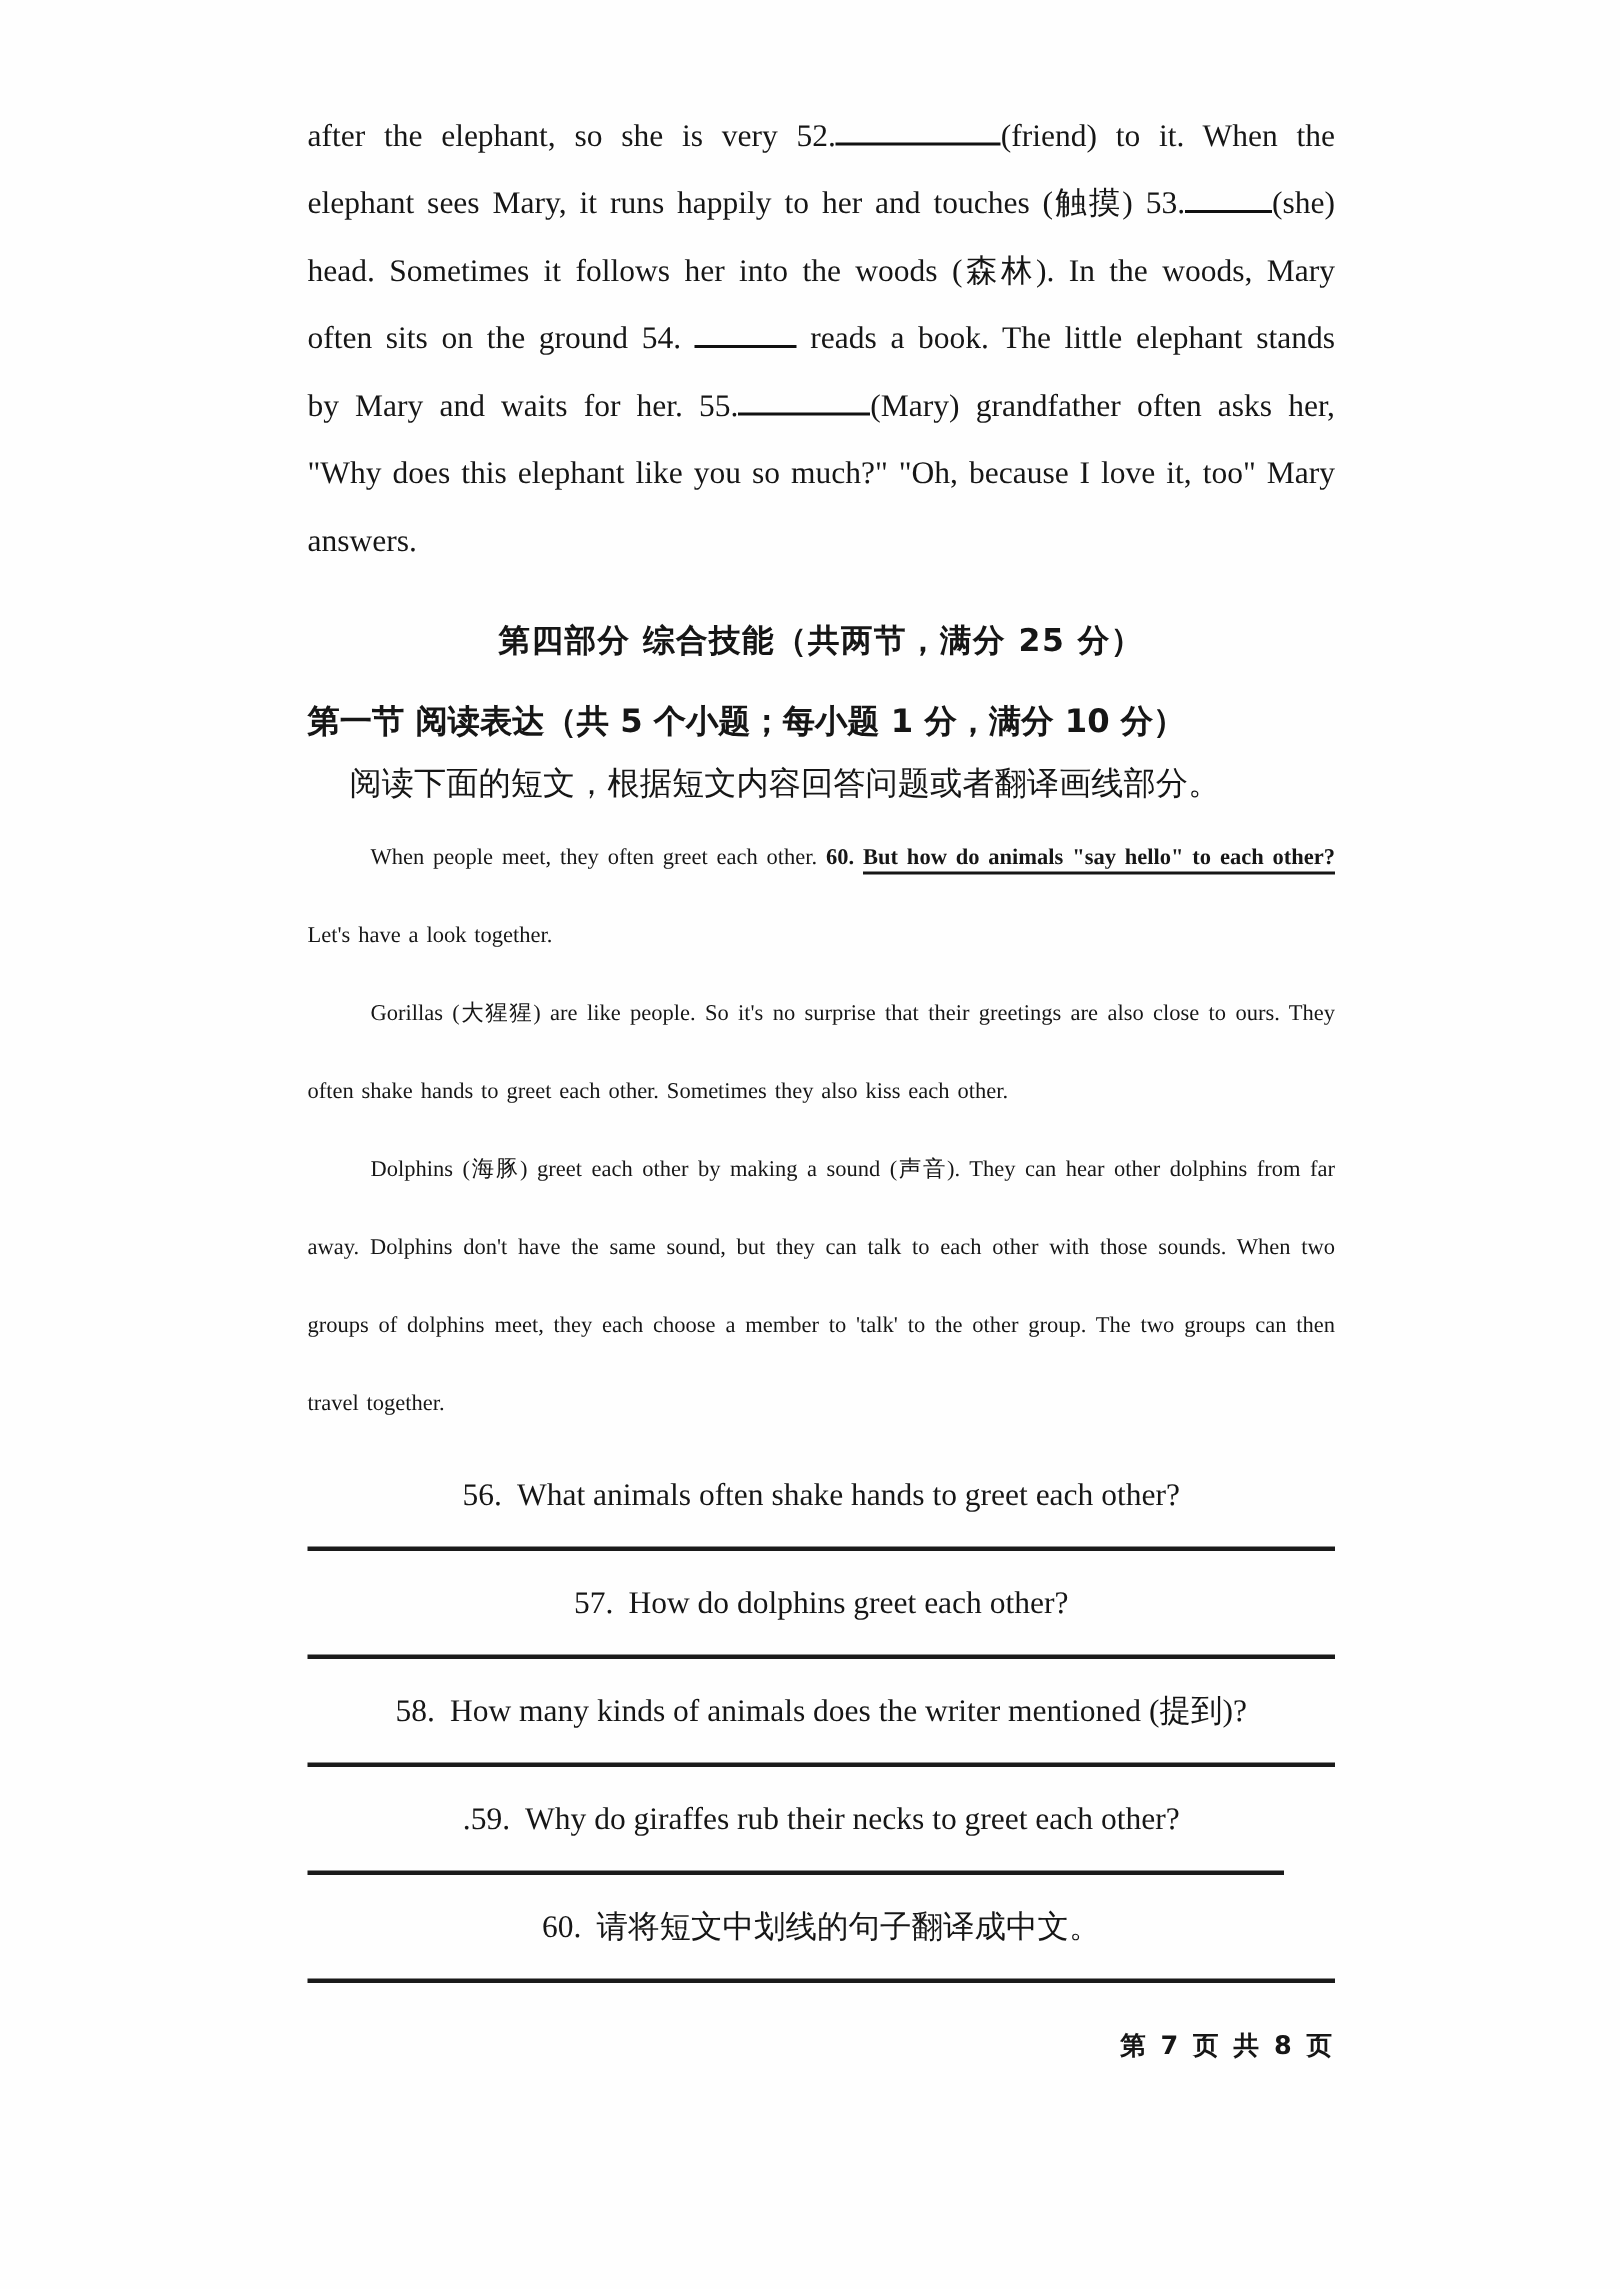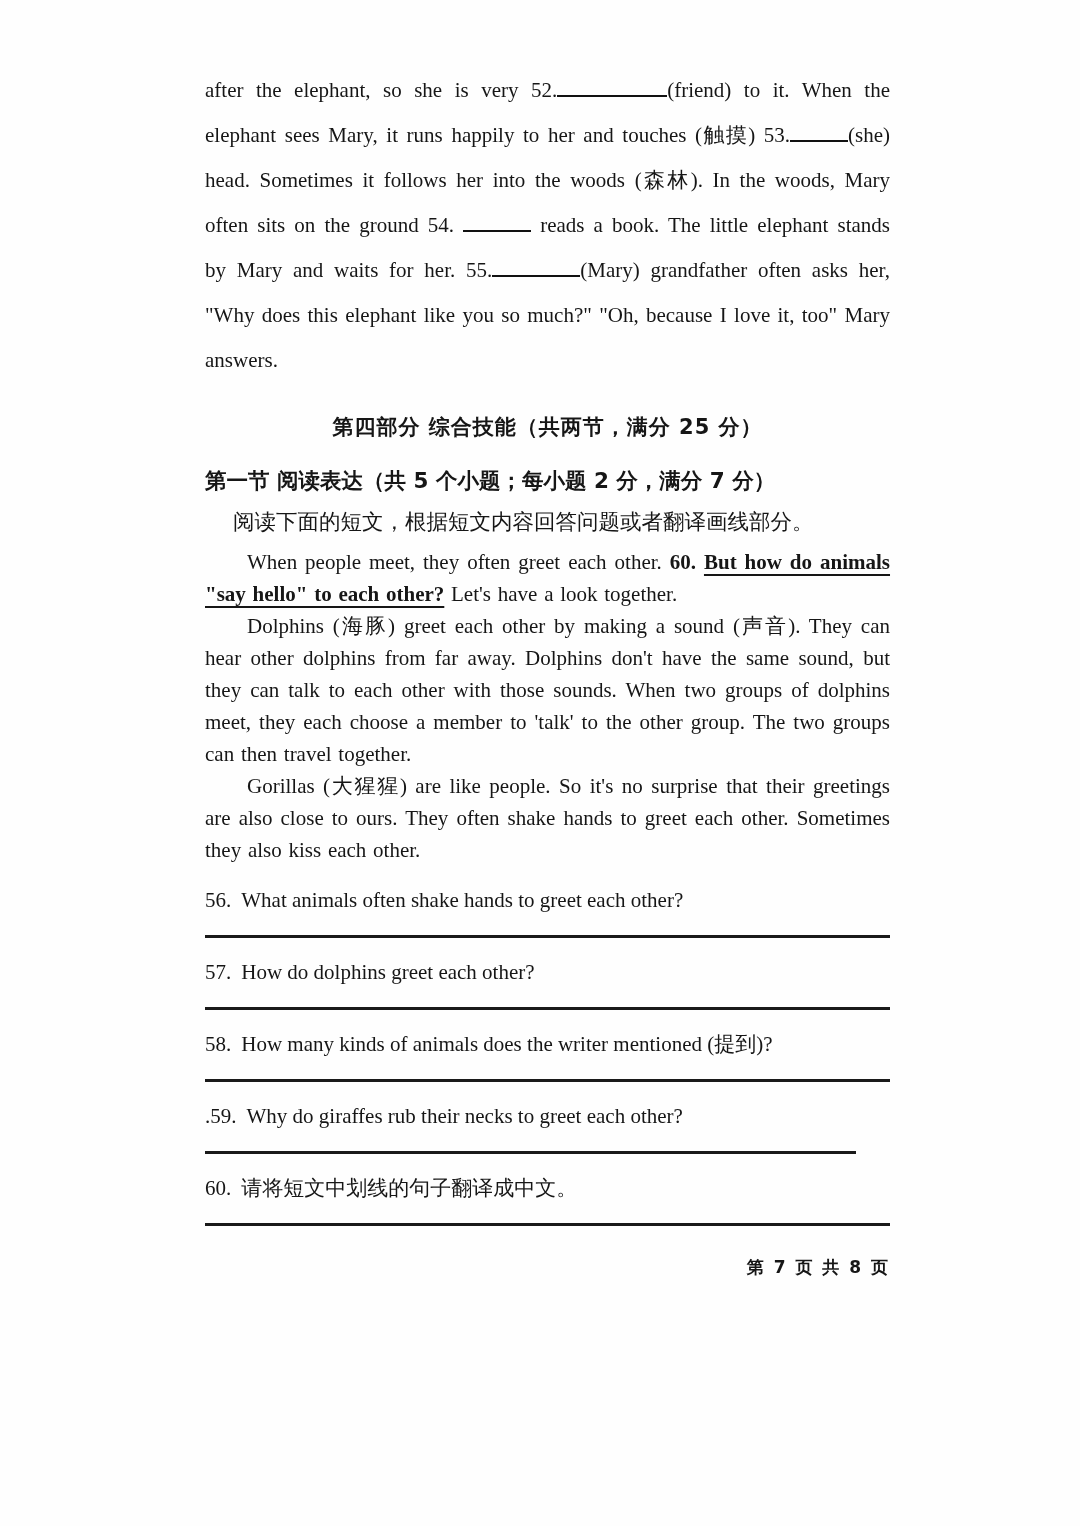--- a/index.html
+++ b/index.html
@@ -55,40 +55,41 @@
     margin: 12px 0 0 0;
     padding-left: 28px;
     font-size: 21.5px;
   }
   
   .passage {
     margin-top: 10px;
   }
   .passage p {
     margin: 0;
-    font-size: 21px;
-    line-height: 32px;
+    font-size: 15px;
+    line-height: 52px;
     text-align: justify;
     text-indent: 42px;
     word-spacing: 1.5px;
   }
   .bold { font-weight: bold; }
   .bold-underline {
     font-weight: bold;
     border-bottom: 0; 
     text-decoration: underline;
     text-decoration-thickness: 2px;
     text-underline-offset: 5px;
   }
   
   .questions { margin-top: 2px; }
   .q-text {
     margin: 20px 0 0 0;
     font-size: 21px;
     line-height: 28px;
+    text-align: center;
   }
   .q-label { padding-right: 10px; }
   .answer-line {
     margin-top: 21px;
     border-top: 3px solid #1a1a1a;
     height: 0;
   }
   .answer-line.short { width: 95%; }
   
   .footer {
@@ -102,28 +103,28 @@
 </style>
 </head>
 <body>
 
 <div class="page">
 
   <p class="cloze" id="cloze"><span>after the elephant, so she is very 52.</span><span class="blank" style="width: 110px;"></span><span>(friend) to it. When the elephant sees Mary, it runs happily to her and touches (触摸) 53.</span><span class="blank" style="width: 58px;"></span><span>(she) head. Sometimes it follows her into the woods (森林). In the woods, Mary often sits on the ground 54. </span><span class="blank" style="width: 68px;"></span><span> reads a book. The little elephant stands by Mary and waits for her. 55.</span><span class="blank" style="width: 88px;"></span><span>(Mary) grandfather often asks her, "Why does this elephant like you so much?" "Oh, because I love it, too" Mary answers.</span></p>
 
   <h1 class="part-title">第四部分 综合技能（共两节，满分 25 分）</h1>
 
-  <h2 class="sub-title">第一节 阅读表达（共 5 个小题；每小题 2 分，满分 7 分）</h2>
+  <h2 class="sub-title">第一节 阅读表达（共 5 个小题；每小题 1 分，满分 10 分）</h2>
 
   <p class="instruction">阅读下面的短文，根据短文内容回答问题或者翻译画线部分。</p>
 
   <div class="passage" id="passage">
       <p><span>When people meet, they often greet each other. </span><span class="bold">60. </span><span class="bold-underline">But how do animals "say hello" to each other?</span><span> Let's have a look together.</span></p>
+      <p><span>Gorillas (大猩猩) are like people. So it's no surprise that their greetings are also close to ours. They often shake hands to greet each other. Sometimes they also kiss each other.</span></p>
       <p><span>Dolphins (海豚) greet each other by making a sound (声音). They can hear other dolphins from far away. Dolphins don't have the same sound, but they can talk to each other with those sounds. When two groups of dolphins meet, they each choose a member to 'talk' to the other group. The two groups can then travel together.</span></p>
-      <p><span>Gorillas (大猩猩) are like people. So it's no surprise that their greetings are also close to ours. They often shake hands to greet each other. Sometimes they also kiss each other.</span></p>
     </div>
 
   <div class="questions" id="questions">
       <div class="question">
         <p class="q-text"><span class="q-label">56.</span><span>What animals often shake hands to greet each other?</span></p>
         <div class="answer-line"></div>
       </div>
       <div class="question">
         <p class="q-text"><span class="q-label">57.</span><span>How do dolphins greet each other?</span></p>
         <div class="answer-line"></div>

